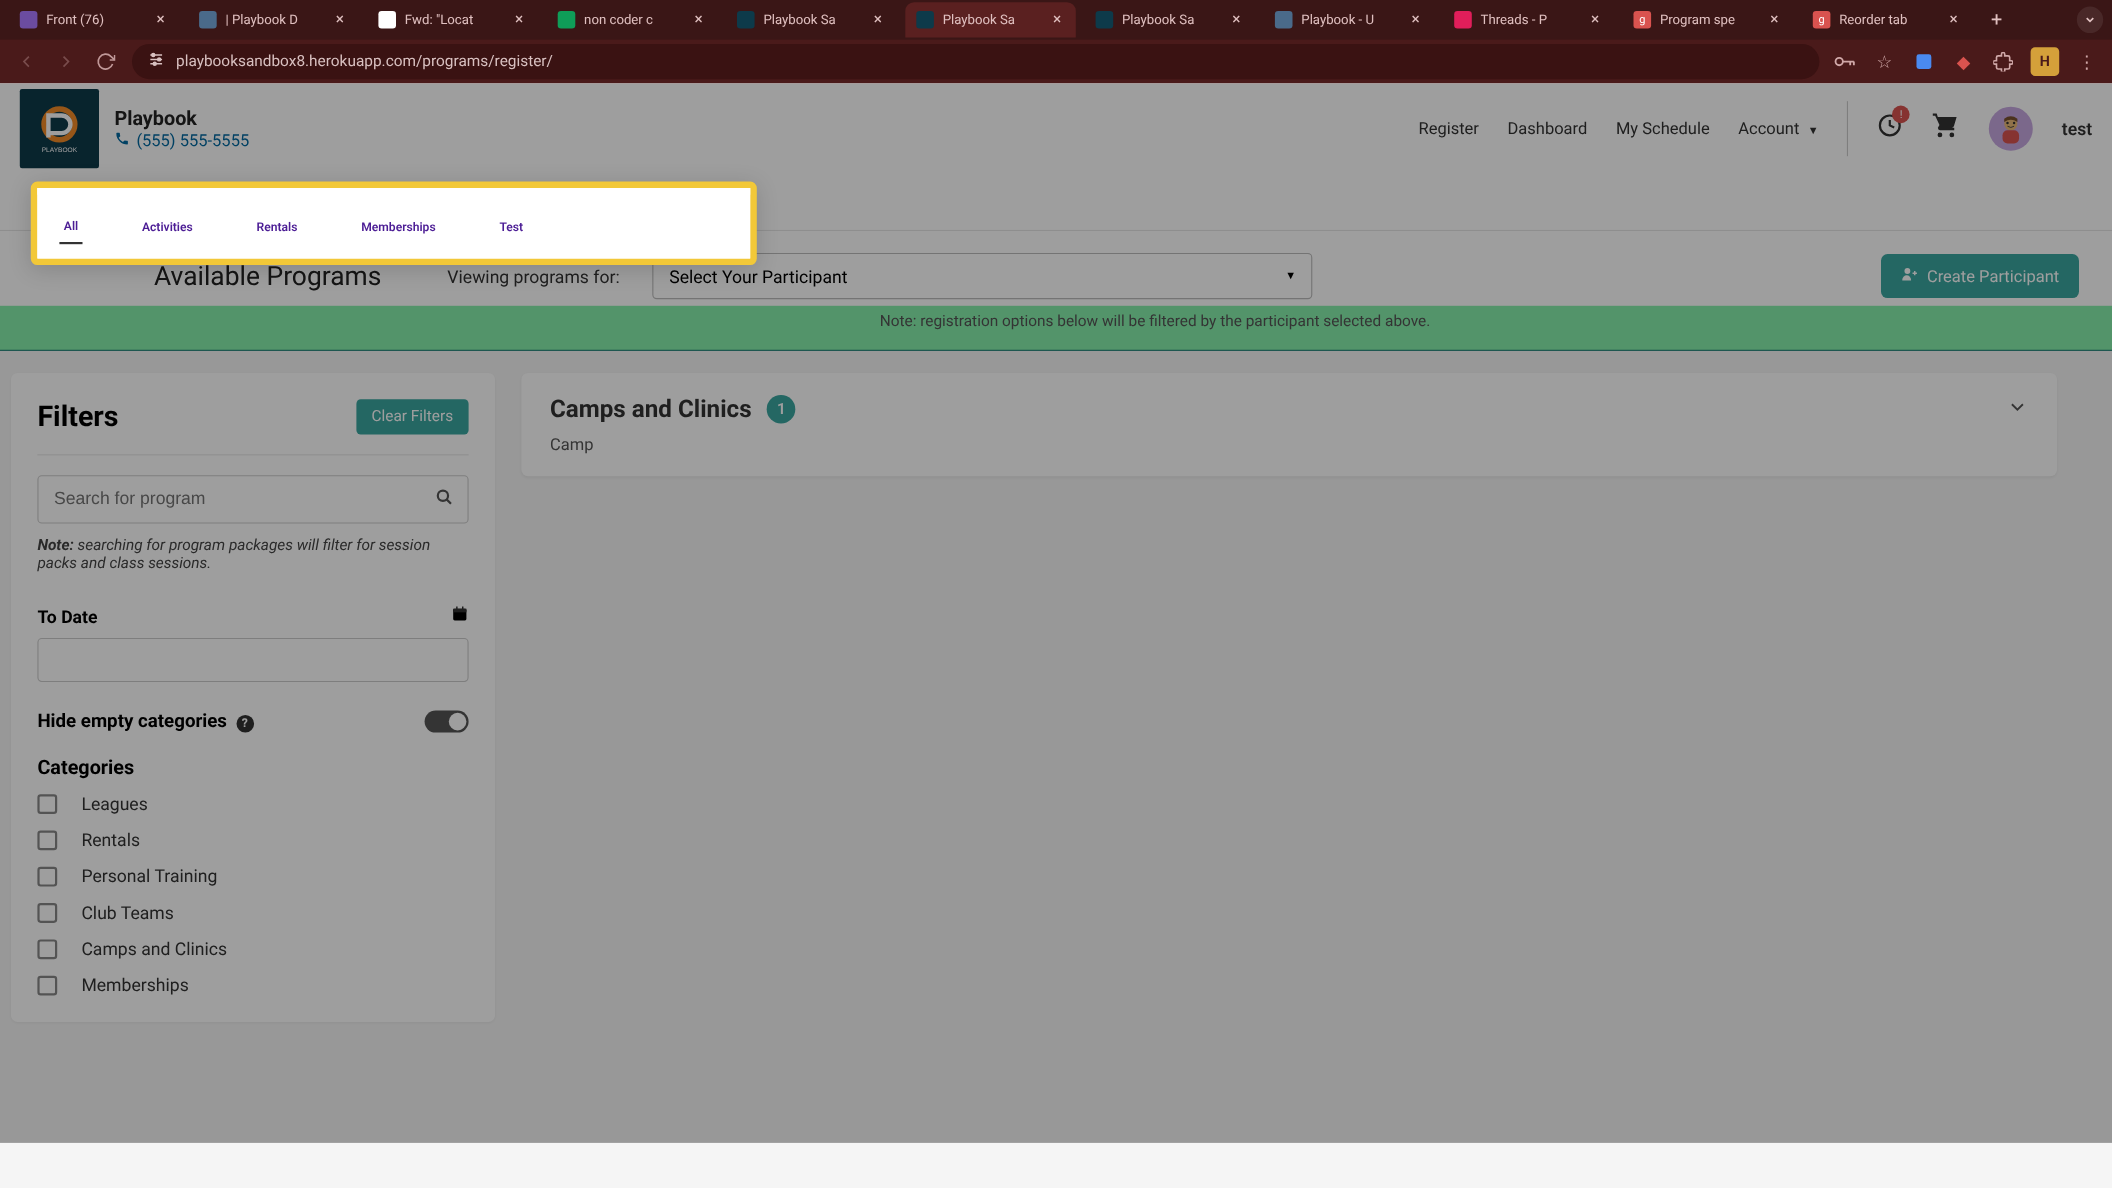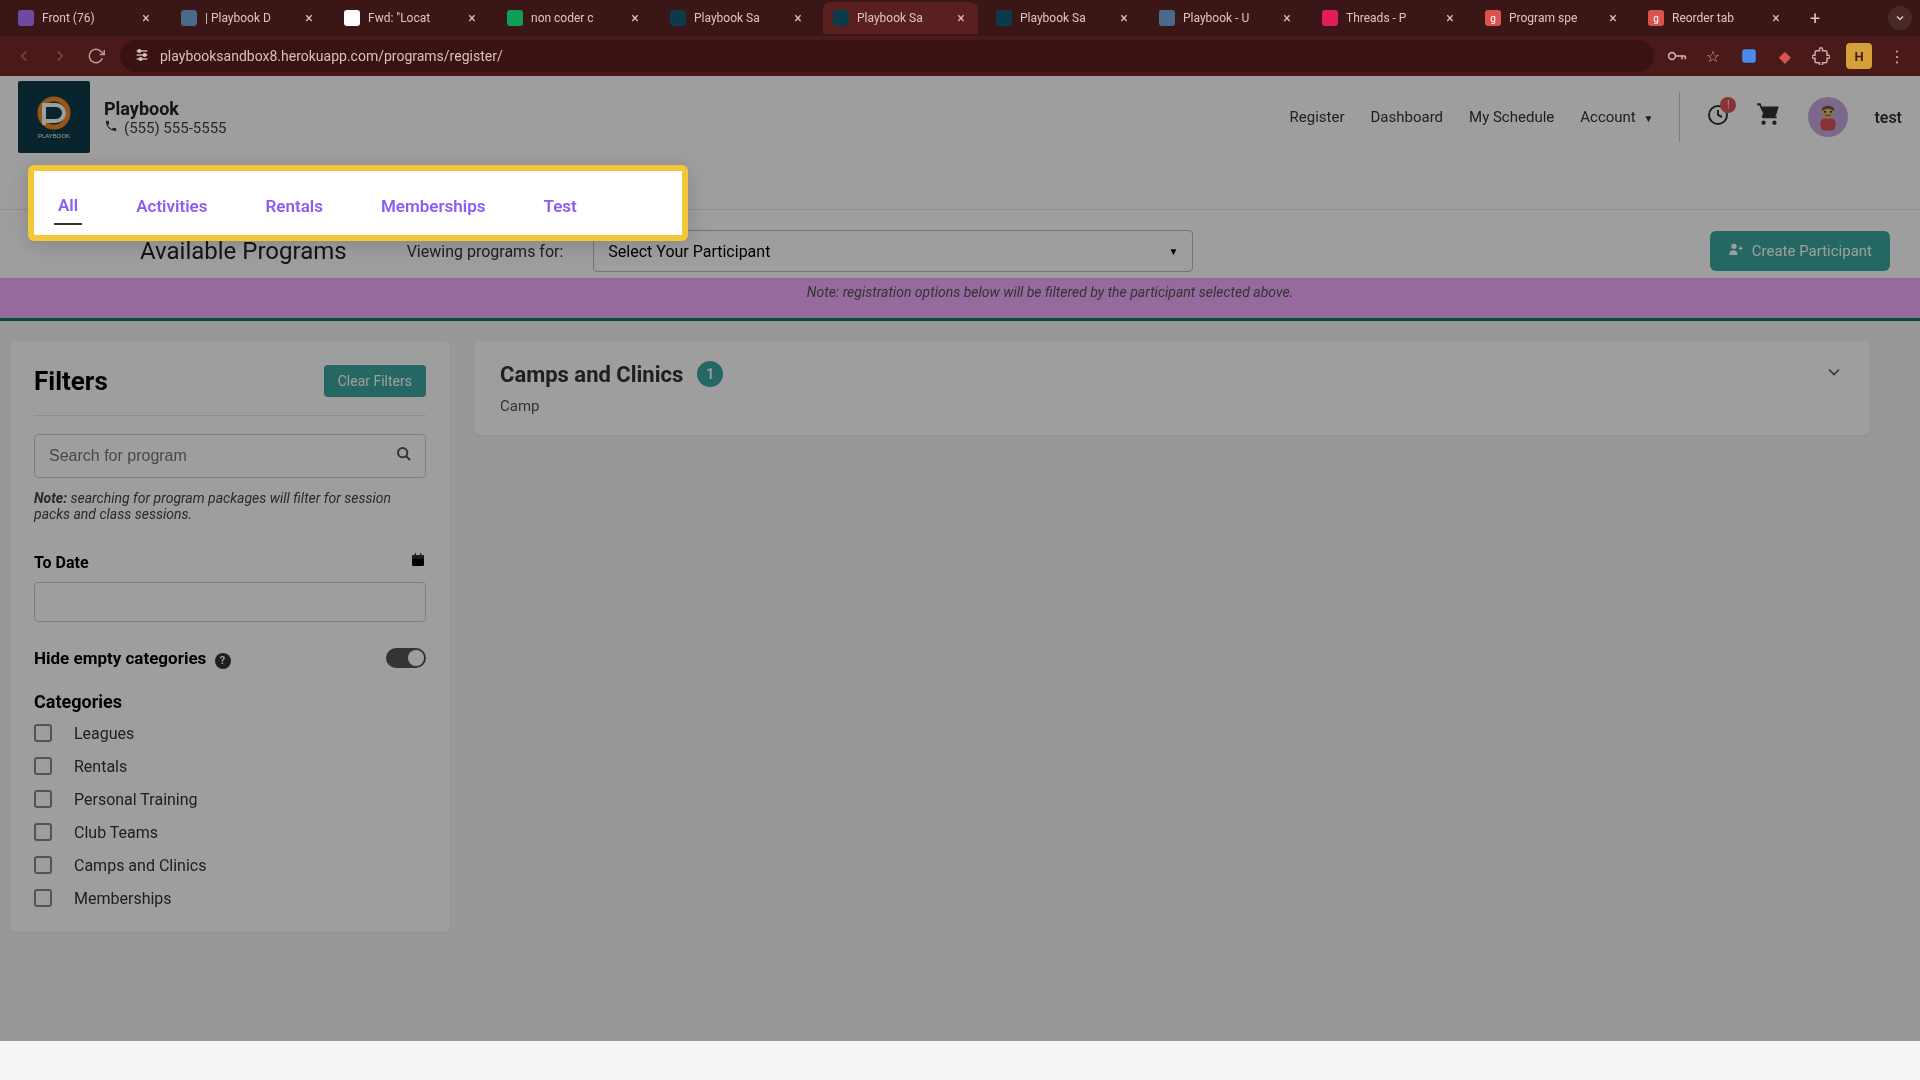--- a/index.html
+++ b/index.html
@@ -74,21 +74,21 @@
   align-items: center;
   padding: 12px 18px;
   background: #fff;
   height: 82px;
 }
 .logo-block { display: flex; align-items: center; gap: 14px; }
 .logo-img { width: 72px; height: 72px; background: #0d3a4a; border-radius: 2px; display:flex; align-items:center; justify-content:center; position:relative;}
 .logo-img svg { width: 48px; height: 48px; }
 .brand-text { display: flex; flex-direction: column; }
 .brand-name { font-weight: 700; font-size: 18px; color: #222; }
-.brand-phone { font-size: 15px; color: #404040; display:flex; align-items:center; gap:6px;}
+.brand-phone { font-size: 15px; color: #0369a1; display:flex; align-items:center; gap:6px;}
 .header-nav { margin-left: auto; display: flex; align-items: center; gap: 26px; font-size: 15px; color: #333; }
 .header-nav-item { cursor: pointer; }
 .header-divider { width: 1px; height: 50px; background: #ccc; }
 .notif-wrap { position: relative; }
 .notif-icon { font-size: 22px; }
 .notif-badge { position: absolute; top: -6px; right: -6px; background: #d9534f; color:#fff; border-radius: 50%; width: 16px; height: 16px; font-size: 10px; display:flex; align-items:center; justify-content:center;}
 .cart-icon { font-size: 24px; }
 .avatar { width: 40px; height: 40px; border-radius: 50%; background: #c7a8e0; display:flex; align-items:center; justify-content:center;}
 .avatar svg { width: 30px; height: 30px; }
 .username { font-weight: 600; font-size: 16px; }
@@ -108,21 +108,21 @@
 }
 .program-tabs {
   display: flex;
   align-items: center;
   height: 100%;
   padding: 0 20px;
   gap: 50px;
   background:#fff;
   border-top: 6px solid #fff;
 }
-.program-tab { font-size: 17px; font-weight: 600; color: #8b5cf6; padding: 8px 4px; cursor: pointer;}
+.program-tab { font-size: 11px; font-weight: 600; color: #4c1d95; padding: 8px 4px; cursor: pointer;}
 .program-tab.active { border-bottom: 2px solid #333; }
 
 .tabs-placeholder { height: 52px; border-bottom: 1px solid #e5e5e5; background:#fff;}
 
 .toolbar-section {
   display: flex;
   align-items: center;
   padding: 20px 30px 6px 140px;
   gap: 30px;
   background:#fff;
@@ -146,21 +146,21 @@
   margin-left: auto;
   background: #3aa6a0;
   color: #fff;
   border-radius: 6px;
   padding: 10px 18px;
   font-size: 15px;
   display: flex;
   align-items: center;
   gap: 8px;
 }
-.note-row { text-align: center; font-style: italic; color: #555; font-size: 14px; padding: 6px 0 18px; background:#f0abfc; border-bottom: 3px solid #0f766e;}
+.note-row { text-align: center; color: #555; font-size: 14px; padding: 6px 0 18px; background:#86efac; border-bottom: 1px solid #0f766e;}
 .note-row-inner { margin-left: 180px; }
 
 .main-area { display: flex; gap: 24px; padding: 20px 10px; background: #f6f6f6; min-height: 720px;}
 
 
 .filters-panel {
   width: 440px;
   background: #fff;
   border-radius: 6px;
   padding: 24px;

